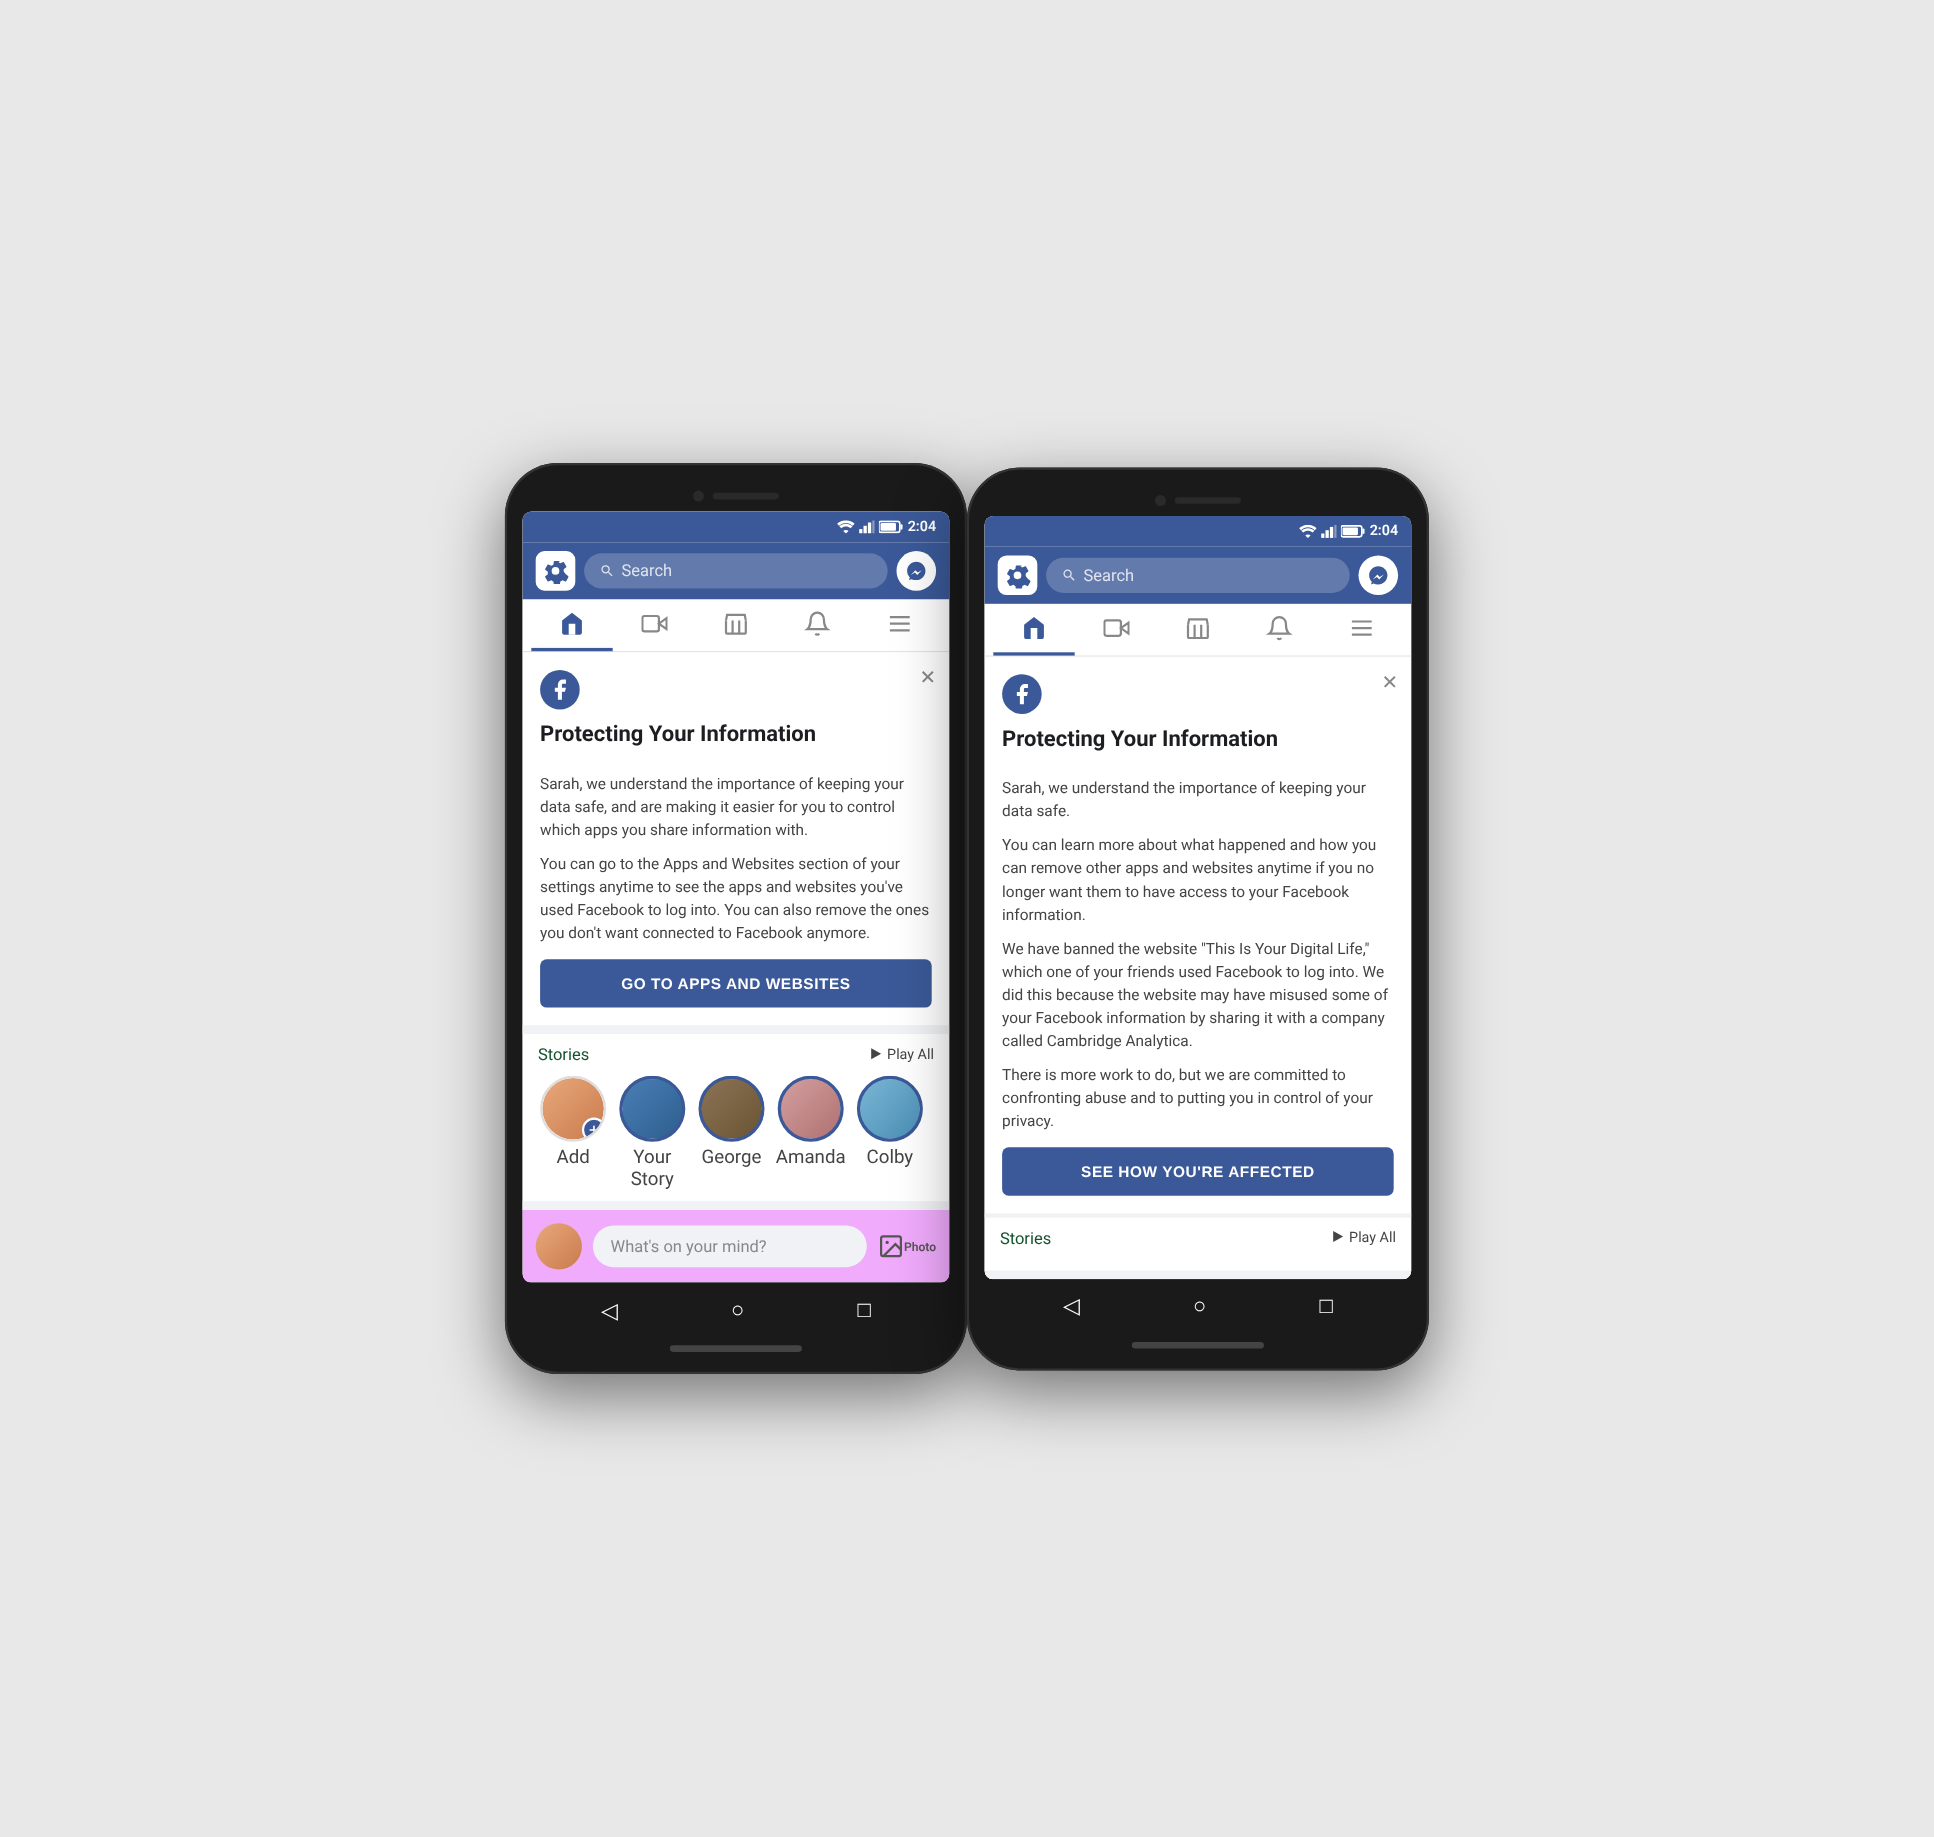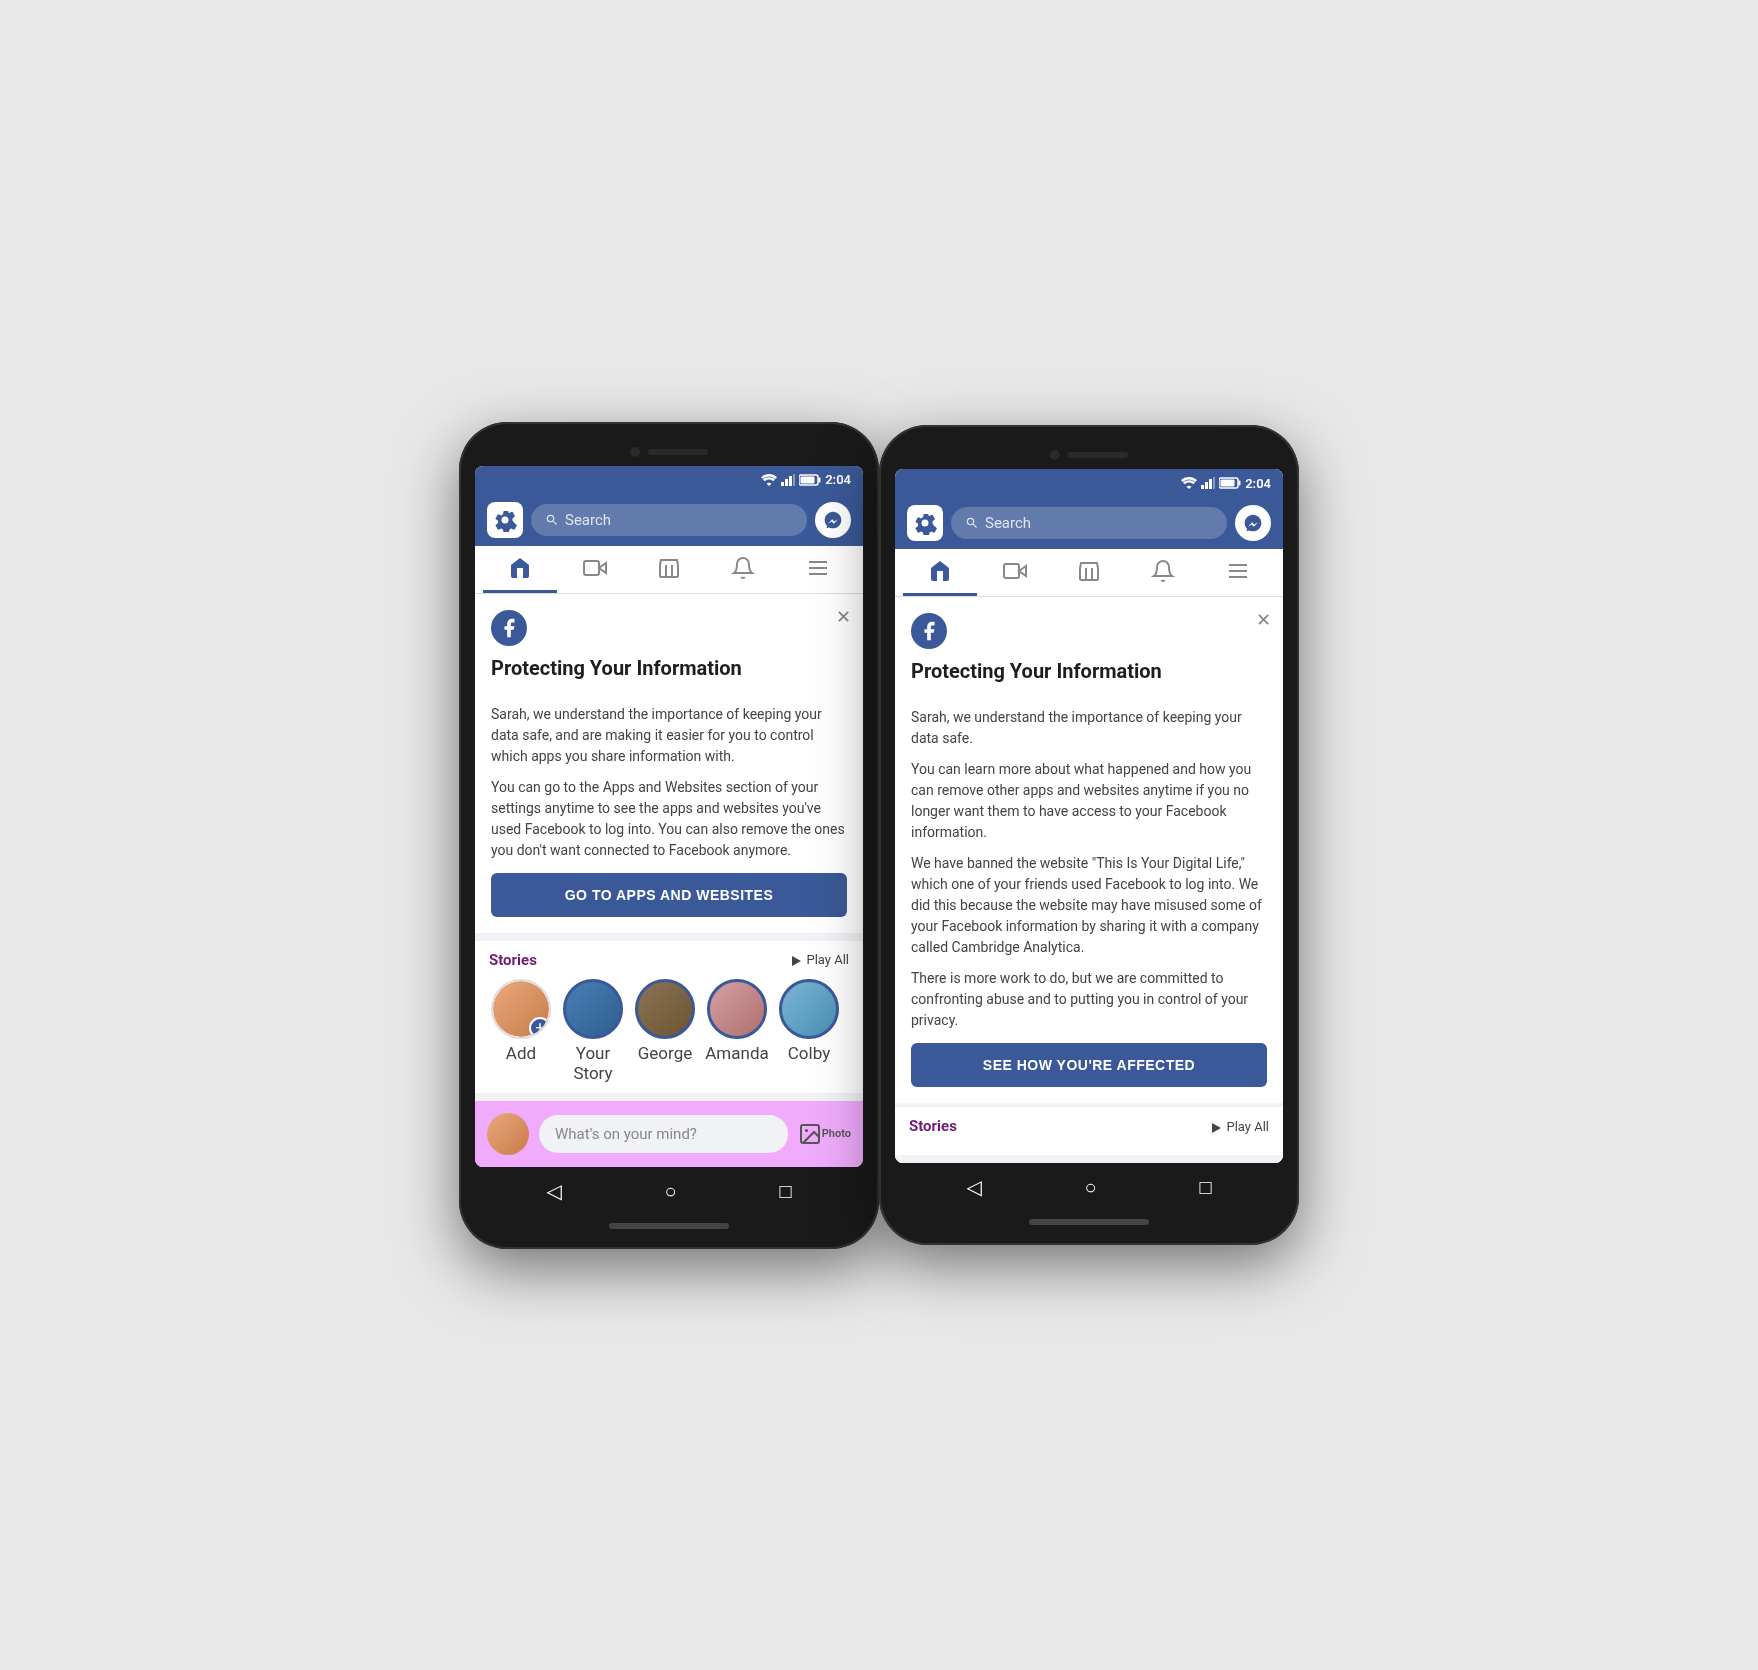--- a/index.html
+++ b/index.html
@@ -193,28 +193,28 @@
       border-bottom: 8px solid #f0f2f5;
     }
     .stories-header {
       display: flex;
       justify-content: space-between;
       align-items: center;
       margin-bottom: 10px;
     }
     .stories-title {
       font-size: 15px;
-      font-weight: 700;
-      color: #701a75;
+      font-weight: 400;
+      color: #14532d;
     }
     .play-all {
       font-size: 13px;
       color: #444;
       display: flex;
-      align-items: flex-end;
+      align-items: flex-start;
       gap: 4px;
     }
     .stories-row {
       display: flex;
       gap: 8px;
       overflow: hidden;
     }
     .story-item {
       display: flex;
       flex-direction: column;

